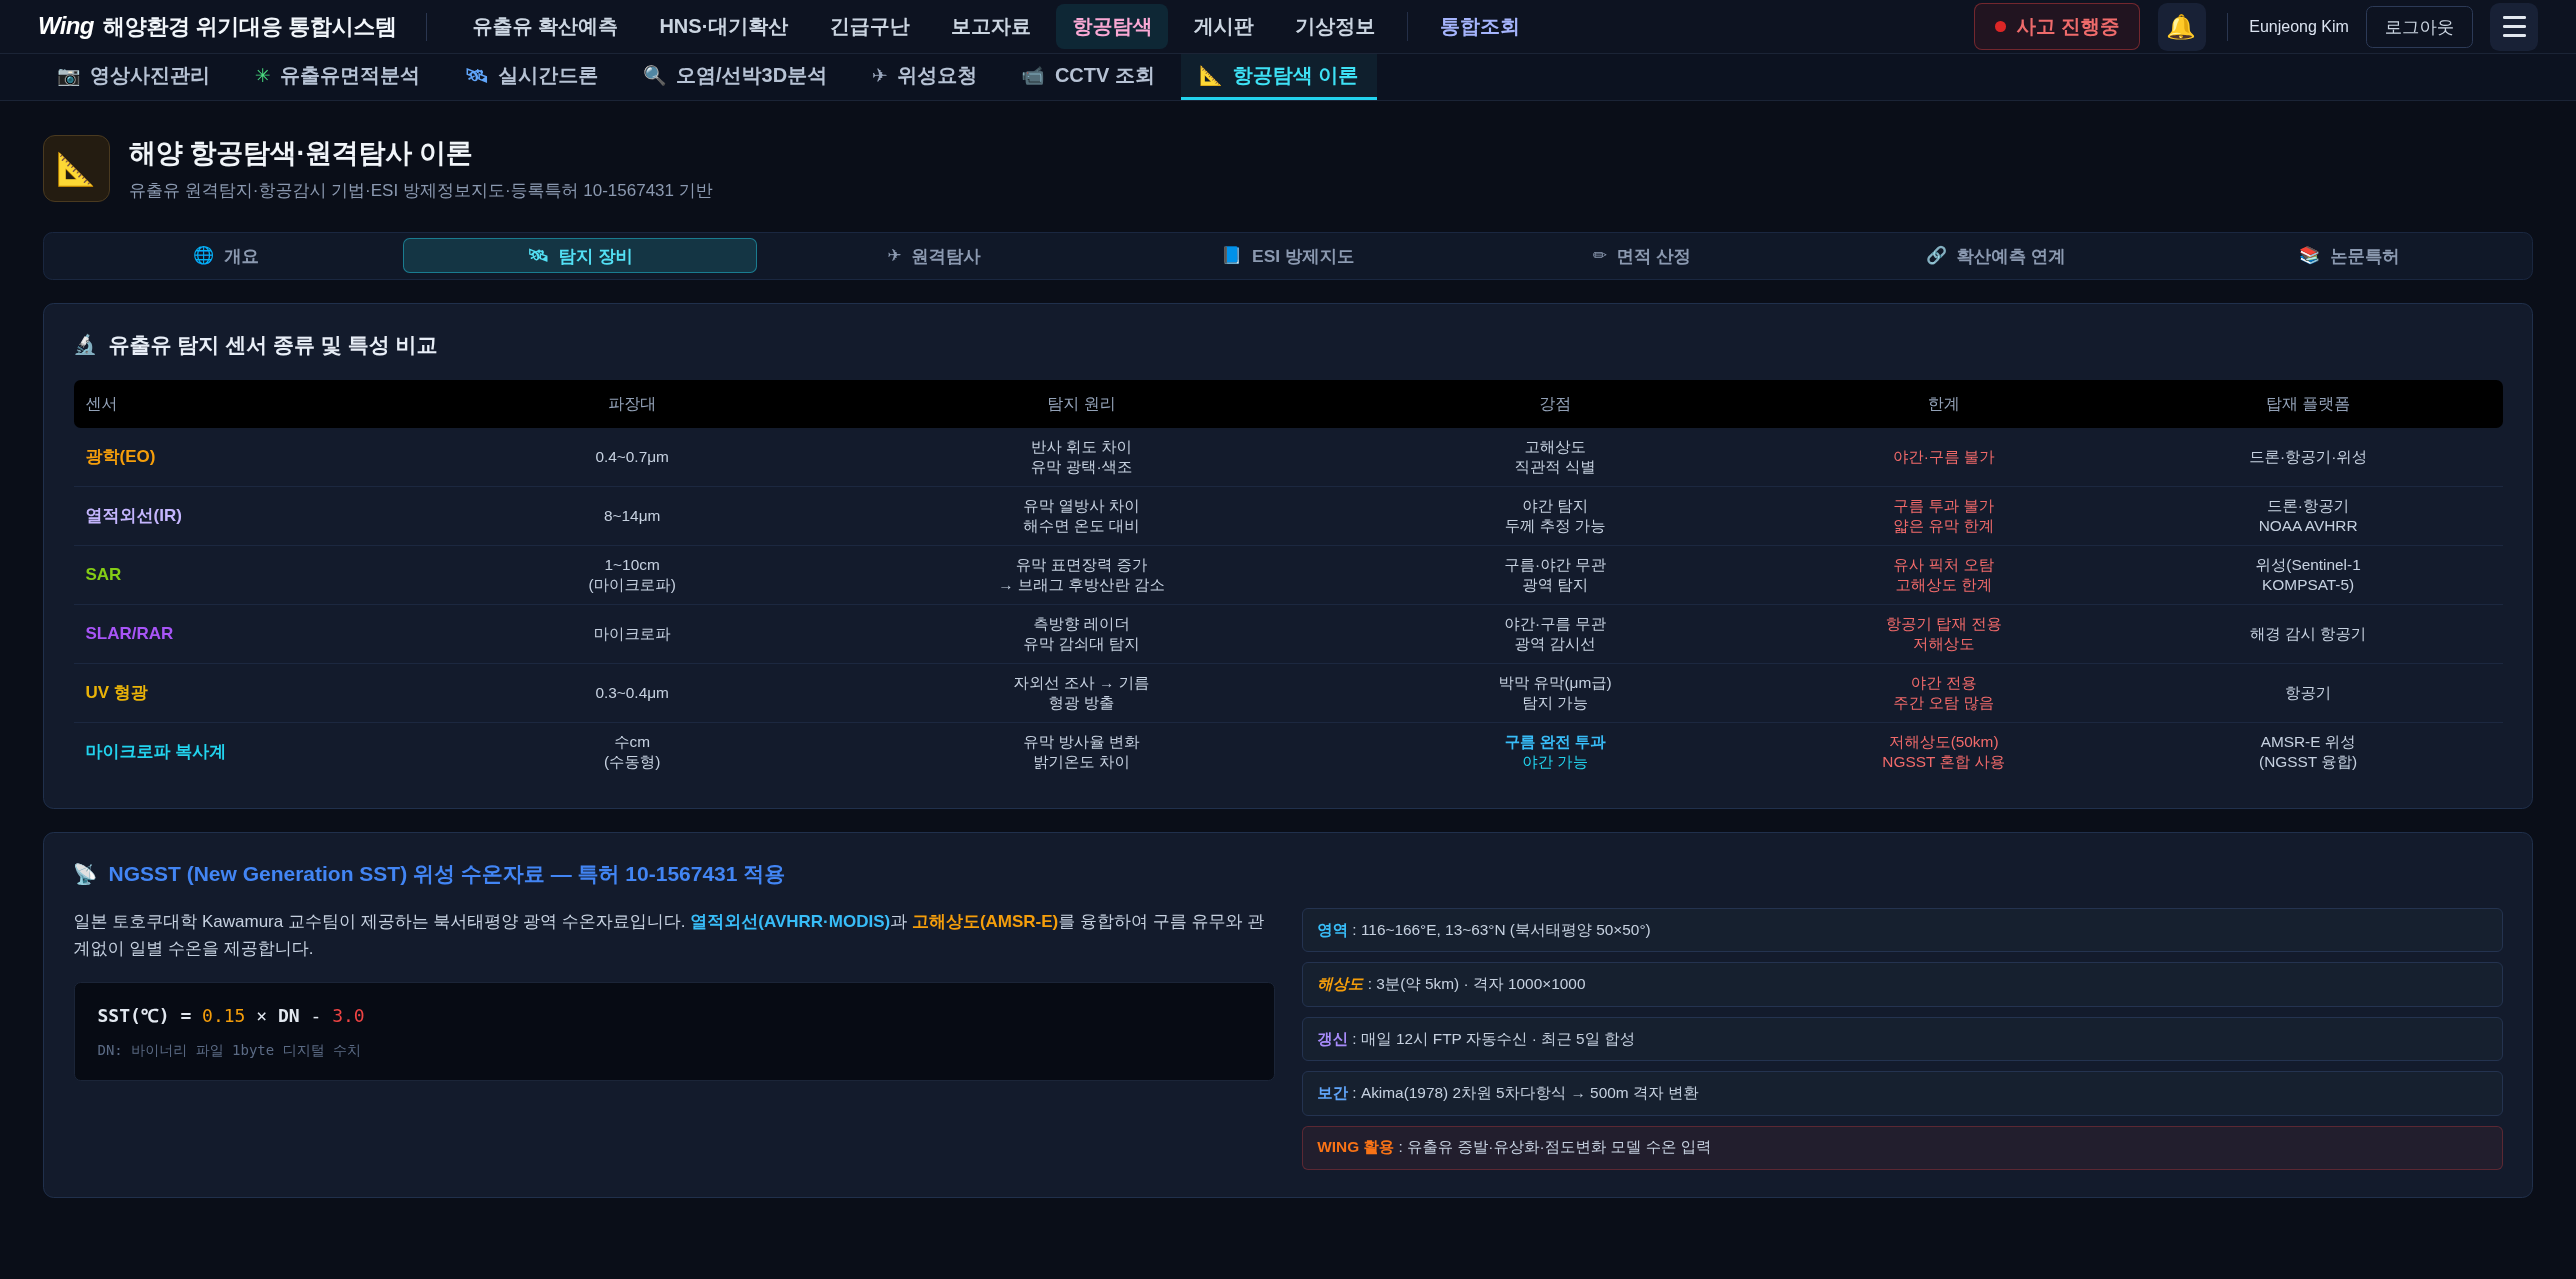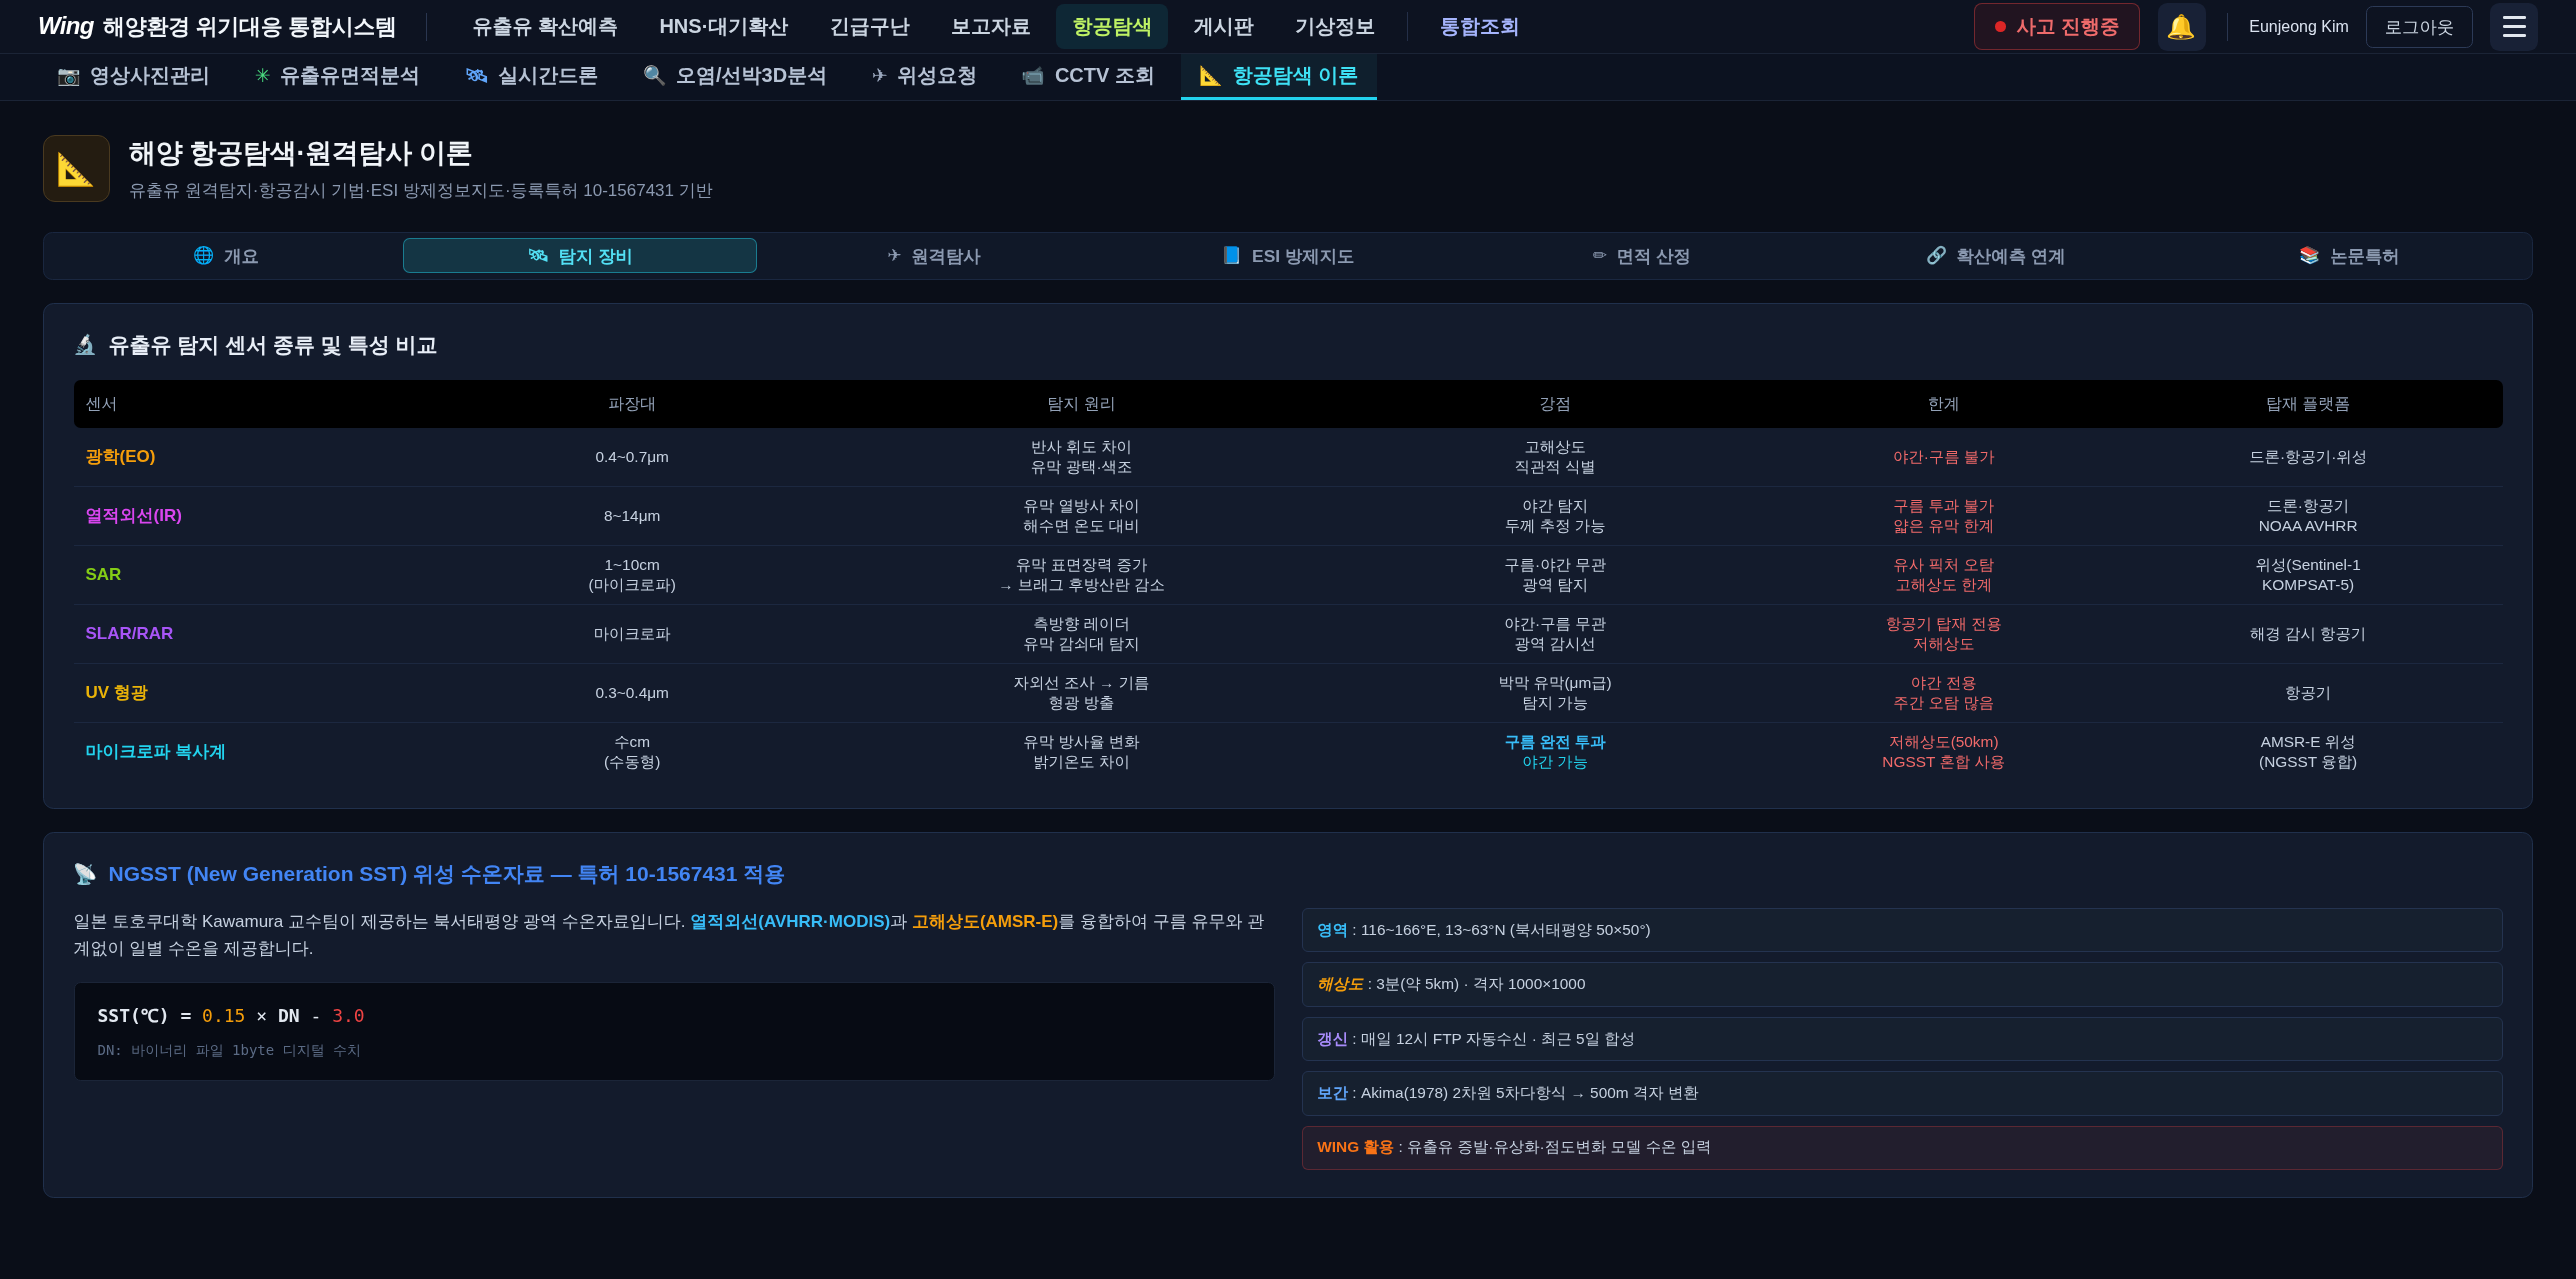--- a/index.html
+++ b/index.html
@@ -16,21 +16,21 @@
   }
   .logo { display: flex; align-items: baseline; gap: 9.4px; }
   .logo-mark { font-size: 24px; font-weight: bold; font-style: italic; color: #ffffff; letter-spacing: -0.7px; }
   .logo-text { font-size: 22px; font-weight: bold; color: #f2f6fb; letter-spacing: -0.3px; }
   .v-divider { width: 0.7px; height: 28px; background: #2a3650; margin: 0 29.5px; }
   .mainnav { display: flex; align-items: center; gap: 9.4px; }
   .mainnav .nav-item {
     font-size: 20px; font-weight: bold; color: #cbd5e1;
     padding: 9.4px 16px; border-radius: 8px; cursor: pointer; white-space: nowrap;
   }
-  .mainnav .nav-item.active { color: #bef264; background: rgba(34, 211, 238, 0.10); }
+  .mainnav .nav-item.active { color: #f9a8d4; background: rgba(34, 211, 238, 0.10); }
   .mainnav .nav-sep { width: 0.7px; height: 29.5px; background: #242f48; margin: 0 6.7px; }
   .mainnav .nav-item.accent { color: #a5b4fc; }
   .topbar-right { margin-left: auto; display: flex; align-items: center; gap: 17.4px; }
   .alert-badge {
     display: flex; align-items: center; gap: 10.7px;
     border: 0.7px solid rgba(239, 68, 68, 0.4); background: rgba(127, 29, 29, 0.18);
     color: #ef6b6b; font-size: 19.5px; font-weight: bold;
     padding: 9.4px 20px; border-radius: 8px;
   }
   .alert-dot { width: 10.7px; height: 10.7px; border-radius: 50%; background: #dc2626; }
@@ -270,21 +270,21 @@
           <div>직관적 식별</div>
         </div>
         <div class="td">
           <div class="red">야간·구름 불가</div>
         </div>
         <div class="td">
           <div>드론·항공기·위성</div>
         </div>
       </div>
       <div class="tr row">
-        <div class="td left"><span class="sensor-name" style="color: #d946ef;">열적외선(IR)</span></div>
+        <div class="td left"><span class="sensor-name" style="color: #c4b5fd;">열적외선(IR)</span></div>
         <div class="td">
           <div>8~14μm</div>
         </div>
         <div class="td">
           <div>유막 열방사 차이</div>
           <div>해수면 온도 대비</div>
         </div>
         <div class="td">
           <div>야간 탐지</div>
           <div>두께 추정 가능</div>

